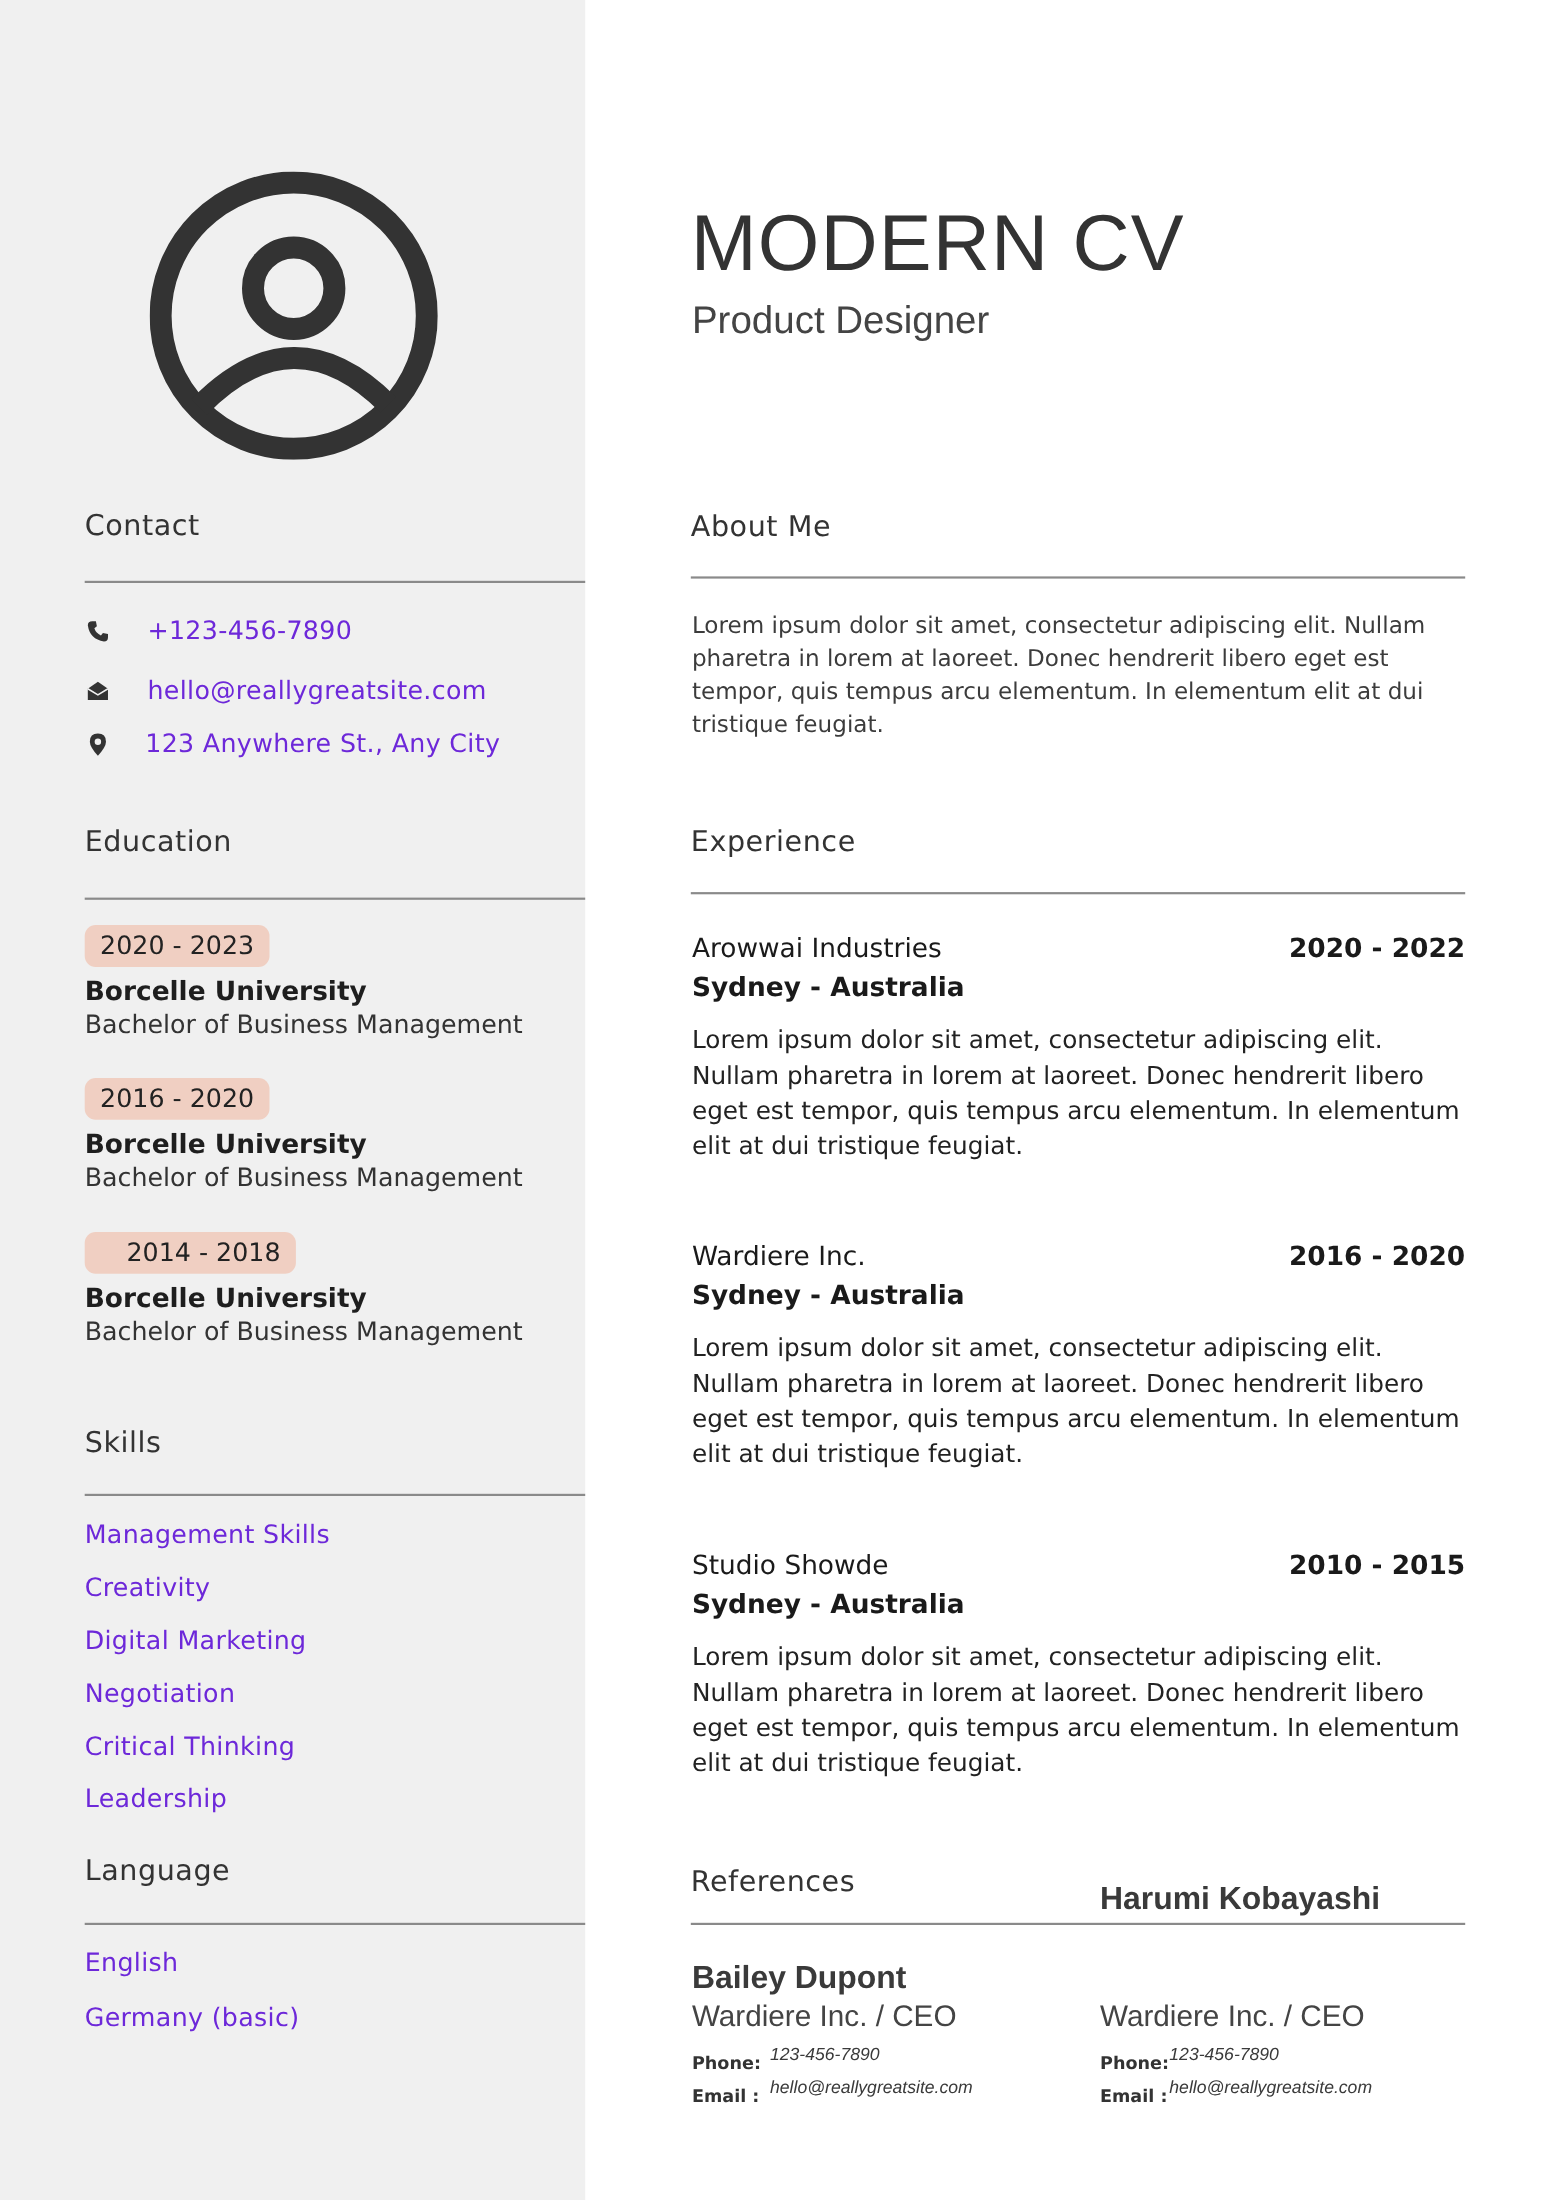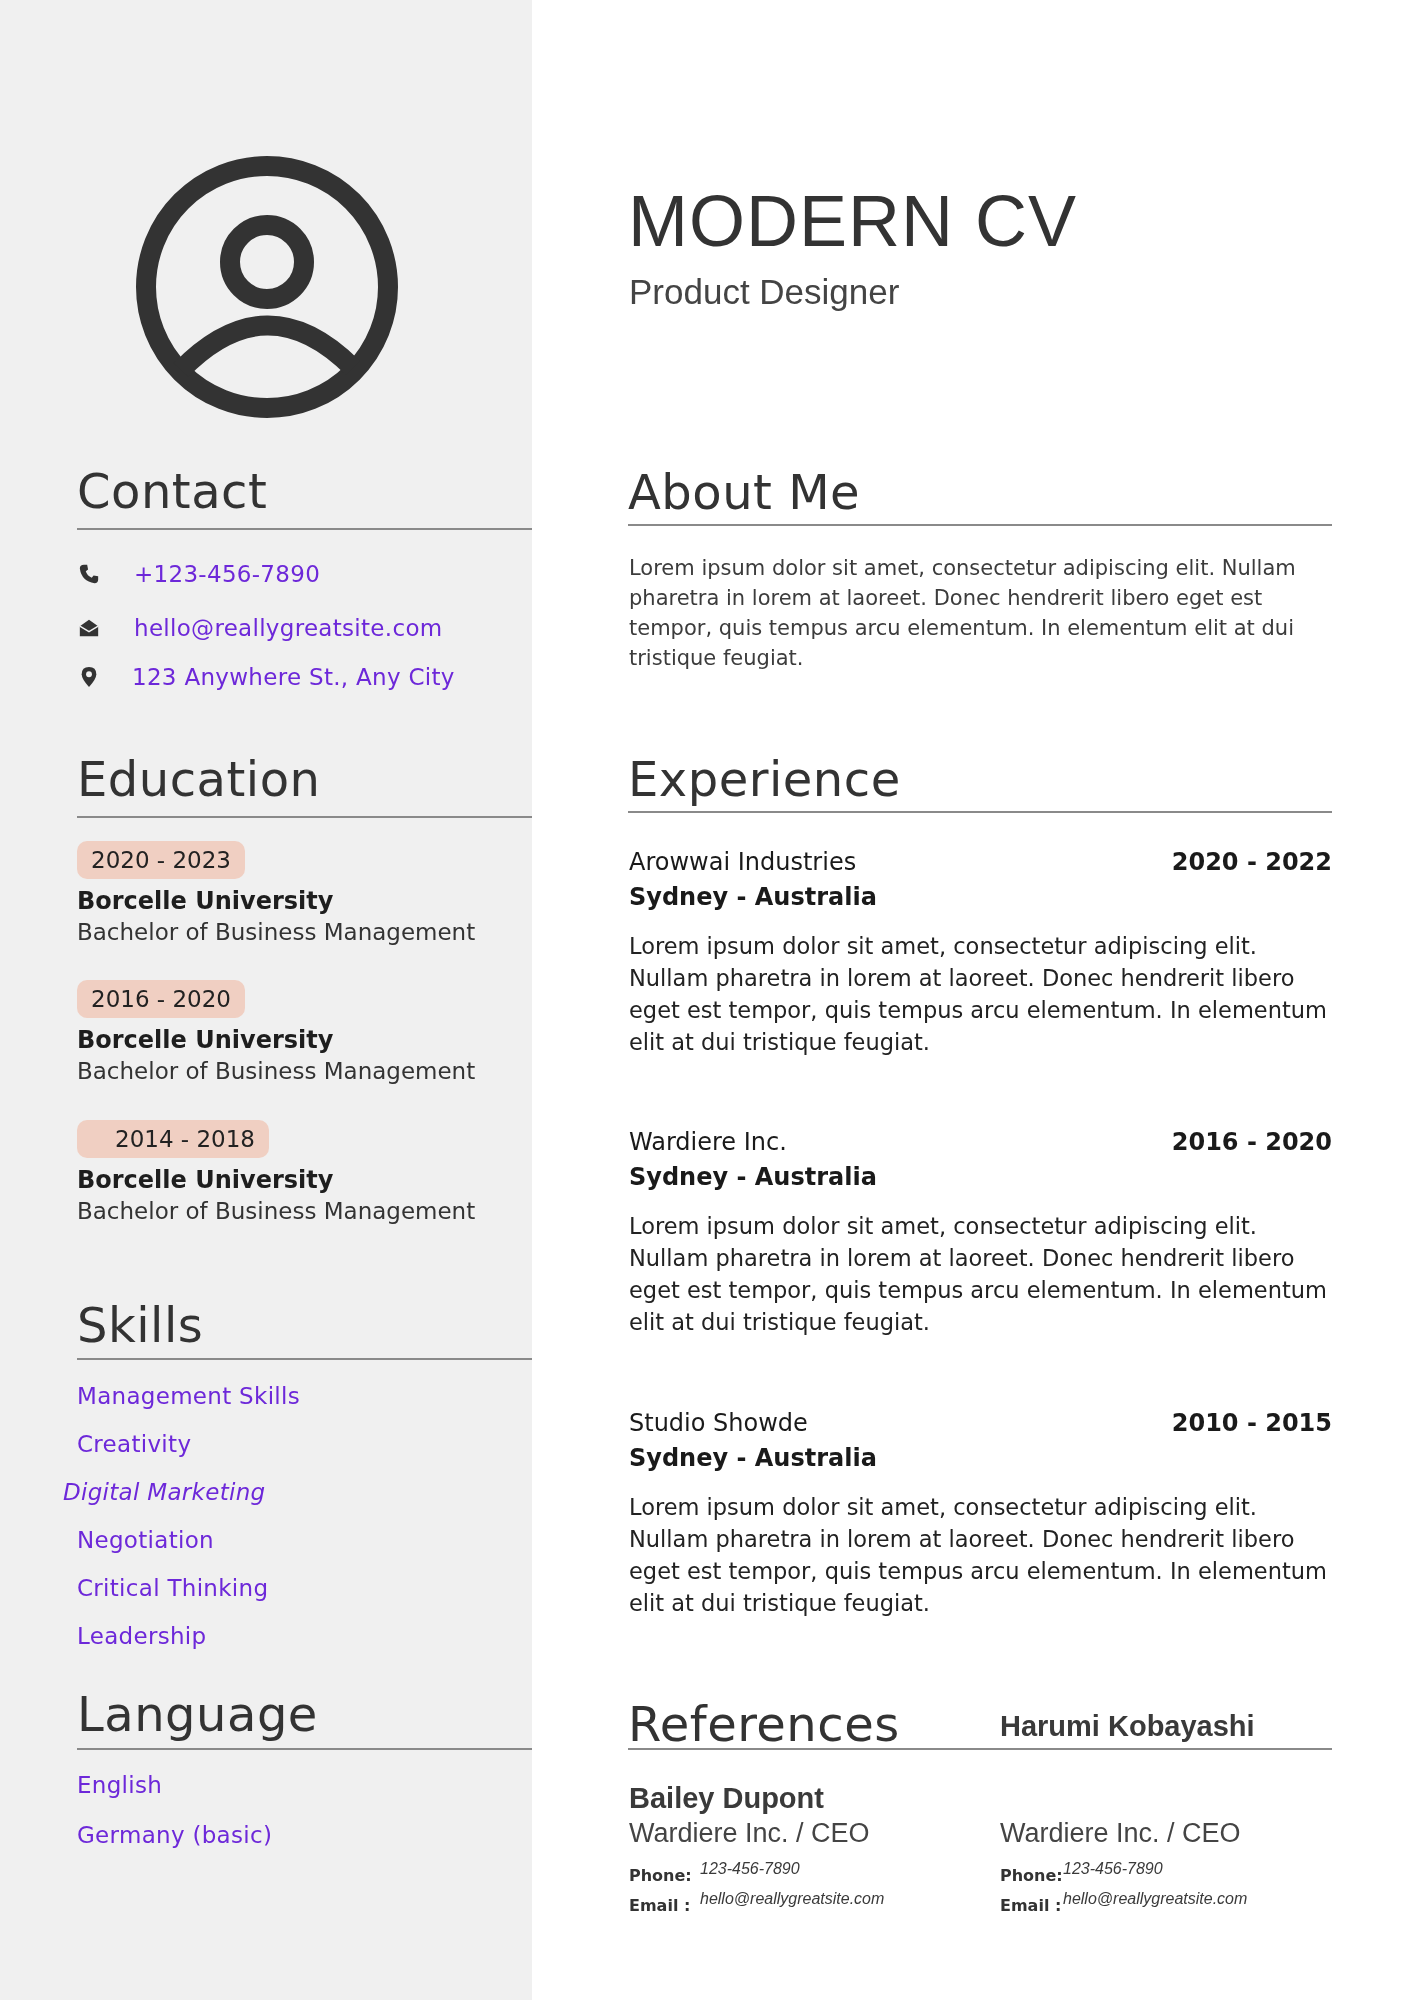--- a/index.html
+++ b/index.html
@@ -1,20 +1,20 @@
 <!DOCTYPE html>
 <html><head>
 <meta charset="utf-8">
 <style>
   html, body { margin:0; padding:0; }
   body { width:1414px; height:2000px; position:relative; background:#ffffff; overflow:hidden;
          font-family:"DejaVu Sans","Liberation Sans",sans-serif; color:#333333; }
   .sidebar { position:absolute; left:0; top:0; width:532px; height:2000px; background:#f0f0f0; }
   .abs { position:absolute; white-space:nowrap; }
-  .sec-title { font-size:48px; font-weight:400; color:#333; letter-spacing:0.5px; }
+  .sec-title { font-size:26px; font-weight:400; color:#333; letter-spacing:0.5px; }
   .rule { position:absolute; height:2px; background:#8a8a8a; }
   .side-text { font-size:23px; color:#6d28d9; letter-spacing:0.3px; }
   .icon { position:absolute; width:22px; height:22px; }
   .badge { position:absolute; left:77px; width:168px; height:38px; border-radius:10px; background:#f0cfc2;
            font-size:23px; color:#222; text-align:center; line-height:38px; }
   .edu-school { font-size:24px; font-weight:700; color:#1e1e1e; }
   .edu-degree { font-size:23px; color:#333; }
   .title { font-size:72px; font-weight:400; color:#333; letter-spacing:1px; font-family:"Liberation Sans",sans-serif; }
   .subtitle { font-size:35px; color:#444; font-family:"Liberation Sans",sans-serif; }
   .para { position:absolute; white-space:normal; font-size:21px; line-height:30px; color:#3c3c3c; }
@@ -70,21 +70,21 @@
   <div class="abs edu-degree" style="left:77px;top:1058px;">Bachelor of Business Management</div>
 
   <div class="badge" style="top:1120px;padding-left:24px;">2014 - 2018</div>
   <div class="abs edu-school" style="left:77px;top:1166px;">Borcelle University</div>
   <div class="abs edu-degree" style="left:77px;top:1198px;">Bachelor of Business Management</div>
 
   <div class="abs sec-title" style="left:77px;top:1297px;">Skills</div>
   <div class="rule" style="left:77px;top:1358px;width:455px;"></div>
   <div class="abs side-text" style="left:77px;top:1383px;">Management Skills</div>
   <div class="abs side-text" style="left:77px;top:1431px;">Creativity</div>
-  <div class="abs side-text" style="left:63px;top:1479px;font-style:italic;">Digital Marketing</div>
+  <div class="abs side-text" style="left:77px;top:1479px;">Digital Marketing</div>
   <div class="abs side-text" style="left:77px;top:1527px;">Negotiation</div>
   <div class="abs side-text" style="left:77px;top:1575px;">Critical Thinking</div>
   <div class="abs side-text" style="left:77px;top:1623px;">Leadership</div>
 
   <div class="abs sec-title" style="left:77px;top:1686px;">Language</div>
   <div class="rule" style="left:77px;top:1748px;width:455px;"></div>
   <div class="abs side-text" style="left:77px;top:1772px;">English</div>
   <div class="abs side-text" style="left:77px;top:1822px;">Germany (basic)</div>
 </div>
 

